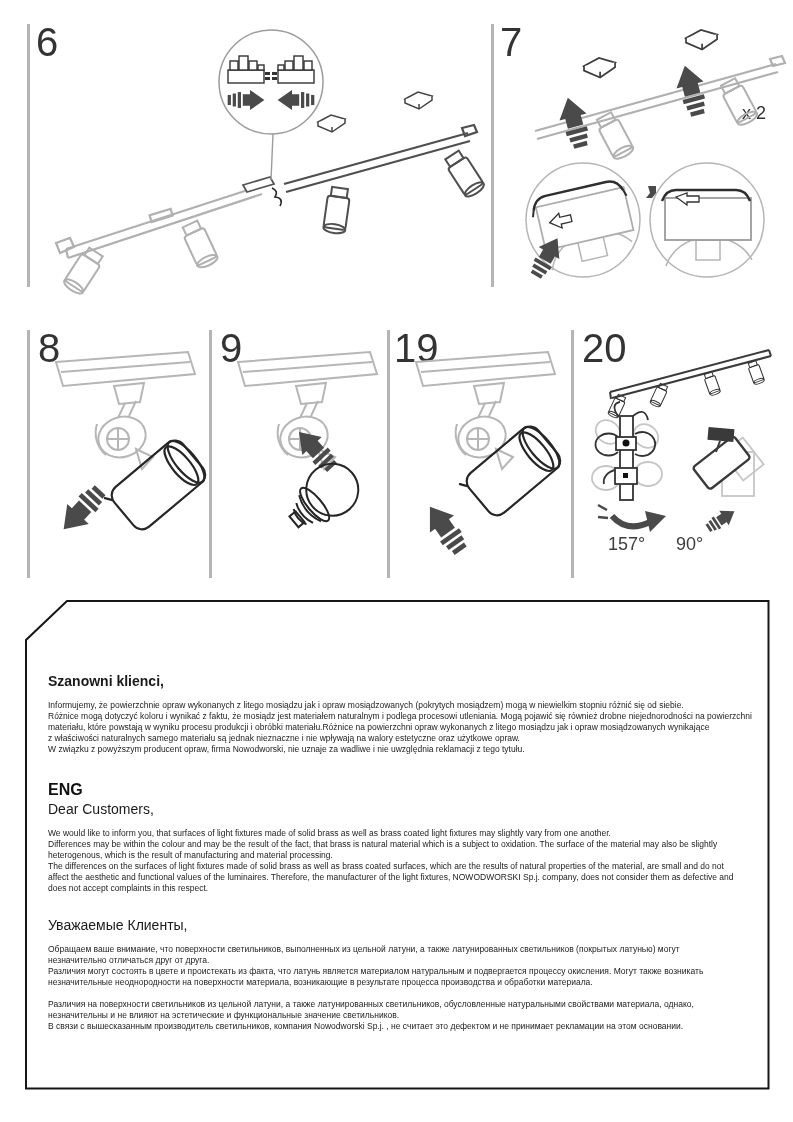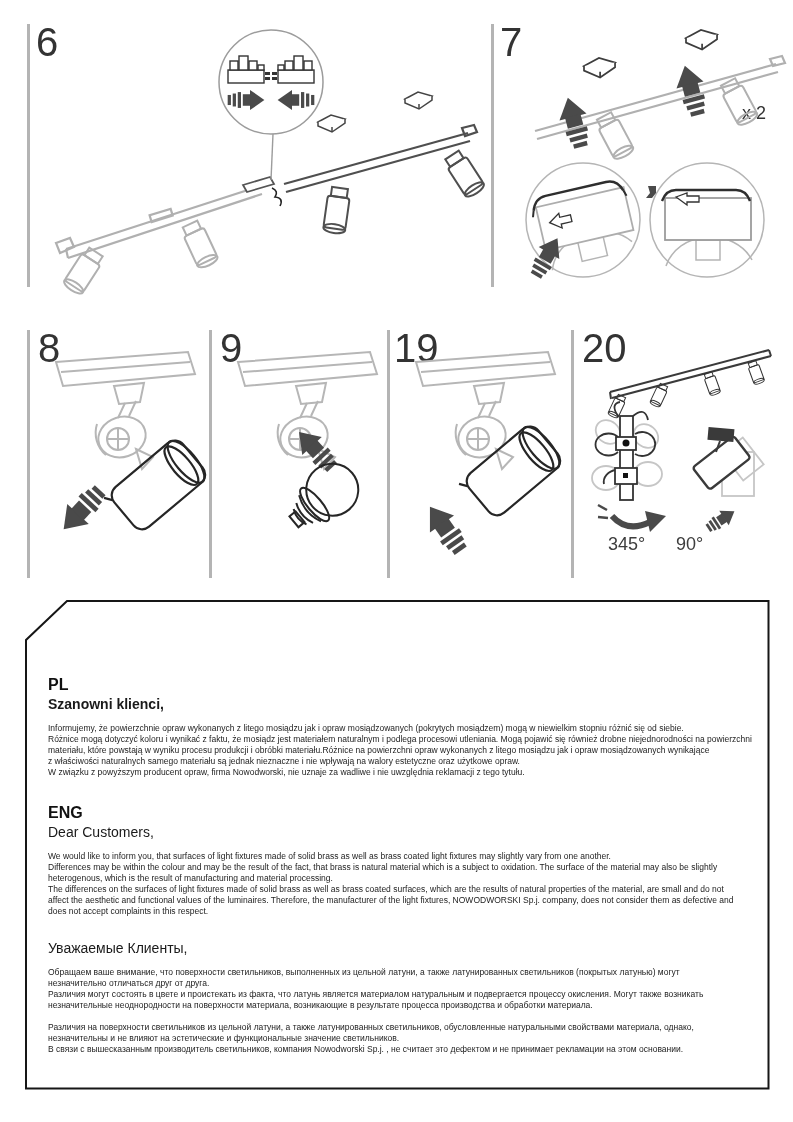--- a/index.html
+++ b/index.html
@@ -37,21 +37,21 @@
 <div class="divider" style="left:571px;top:330px;height:248px"></div>
 
 <div class="step-num" style="left:36px;top:20px">6</div>
 <div class="step-num" style="left:500px;top:20px">7</div>
 <div class="step-num" style="left:38px;top:326px">8</div>
 <div class="step-num" style="left:220px;top:326px">9</div>
 <div class="step-num" style="left:394px;top:326px">19</div>
 <div class="step-num" style="left:582px;top:326px">20</div>
 
 <div class="qty-label" style="left:742px;top:103px">x 2</div>
-<div class="small-label" style="left:608px;top:534px">345°</div>
+<div class="small-label" style="left:608px;top:534px">157°</div>
 <div class="small-label" style="left:676px;top:534px">90°</div>
 
 <svg class="art" width="793" height="598" viewBox="0 0 793 598">
   <defs>
     <g id="arrow">
       <polygon points="20,0 0,-14 0,14" fill="#4a4a4a"></polygon>
       <rect x="-10" y="-8" width="11" height="16" fill="#4a4a4a"></rect>
       <rect x="-17" y="-11" width="4.5" height="22" fill="#4a4a4a"></rect>
       <rect x="-24" y="-9" width="4.5" height="18" fill="#4a4a4a"></rect>
       <rect x="-31" y="-7" width="4.5" height="14" fill="#4a4a4a"></rect>
@@ -236,21 +236,20 @@
     <use href="#arrow" transform="translate(724,518) rotate(-33) scale(0.62)"></use>
   </g>
 </svg>
 
 <section class="notice">
   <svg class="notice-border" width="745" height="490" viewBox="0 0 745 490">
     <polygon points="42,1 743.5,1 743.5,488.5 1,488.5 1,40" fill="none" stroke="#161616" stroke-width="2"></polygon>
   </svg>
   <div class="notice-content">
     <div class="lang-block">
-      <h2 class="lang-code">PL</h2>
       <p class="greet bold">Szanowni klienci,</p>
       <p class="para">Informujemy, że powierzchnie opraw wykonanych z litego mosiądzu jak i opraw mosiądzowanych (pokrytych mosiądzem) mogą w niewielkim stopniu różnić się od siebie.
 Różnice mogą dotyczyć koloru i wynikać z faktu, że mosiądz jest materiałem naturalnym i podlega procesowi utleniania. Mogą pojawić się również drobne niejednorodności na powierzchni
 materiału, które powstają w wyniku procesu produkcji i obróbki materiału.Różnice na powierzchni opraw wykonanych z litego mosiądzu jak i opraw mosiądzowanych wynikające
 z właściwości naturalnych samego materiału są jednak nieznaczne i nie wpływają na walory estetyczne oraz użytkowe opraw.
 W związku z powyższym producent opraw, firma Nowodworski, nie uznaje za wadliwe i nie uwzględnia reklamacji z tego tytułu.</p>
     </div>
     <div class="lang-block">
       <h2 class="lang-code">ENG</h2>
       <p class="greet">Dear Customers,</p>

